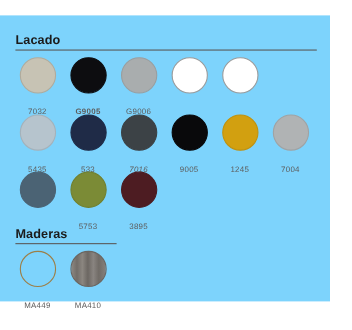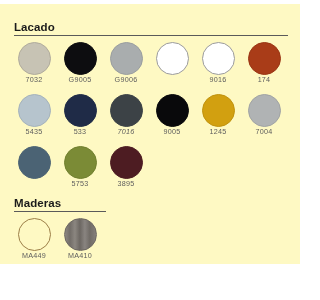--- a/index.html
+++ b/index.html
@@ -10,24 +10,24 @@
     width: 300px;
     height: 300px;
     background: #ffffff;
     font-family: "Liberation Sans", sans-serif;
     overflow: hidden;
     position: relative;
   }
 
   .page {
     position: absolute;
-    left: 0; top: 4px;
+    left: 0; top: 14px;
     width: 300px;
     height: 260px;
-    background: #fef9c3;
+    background: #7dd3fc;
   }
 
   
   .section {
     position: absolute;
     left: 0;
     width: 300px;
   }
   .section-head {
     position: relative;
@@ -68,21 +68,21 @@
   }
   .swatch-dot {
     width: 33px;
     height: 33px;
     border-radius: 50%;
     margin: 0 auto;
     box-sizing: border-box;
   }
   .swatch-label {
     display: block;
-    margin-top: 0;
+    margin-top: 12px;
     font-size: 7.2px;
     color: #5d5d5d;
     letter-spacing: 0.25px;
     line-height: 9px;
     white-space: nowrap;
   }
 
   
   .grain {
     position: relative;
@@ -105,38 +105,33 @@
     <div class="section-head">
       <span class="section-title">Lacado</span>
       <div class="section-rule" style="width:274px;"></div>
     </div>
 
     <div class="swatch-row" style="top:22px;">
       <div class="swatch" style="left:11px;">
         <div class="swatch-dot" style="background:#c7c3b4;border:1px solid #b0ab9c;"></div>
         <span class="swatch-label">7032</span>
       </div>
-      <div class="swatch" style="left:57px;">
+      <div class="swatch" style="left:57px;font-weight:bold;">
         <div class="swatch-dot" style="background:#0d0d10;border:1px solid #0d0d10;"></div>
         <span class="swatch-label">G9005</span>
       </div>
       <div class="swatch" style="left:103px;">
         <div class="swatch-dot" style="background:#a9adae;border:1px solid #9a9e9f;"></div>
         <span class="swatch-label">G9006</span>
       </div>
       <div class="swatch" style="left:149px;">
         <div class="swatch-dot" style="background:#ffffff;border:1px solid #9b9b9b;"></div>
       </div>
       <div class="swatch" style="left:195px;">
         <div class="swatch-dot" style="background:#ffffff;border:1px solid #9b9b9b;"></div>
-        <span class="swatch-label">9016</span>
-      </div>
-      <div class="swatch" style="left:241px;">
-        <div class="swatch-dot" style="background:#a93c18;border:1px solid #9a3614;"></div>
-        <span class="swatch-label">174</span>
       </div>
     </div>
 
     <div class="swatch-row" style="top:74px;">
       <div class="swatch" style="left:11px;">
         <div class="swatch-dot" style="background:#b6c4cd;border:1px solid #a4b2bb;"></div>
         <span class="swatch-label">5435</span>
       </div>
       <div class="swatch" style="left:57px;">
         <div class="swatch-dot" style="background:#1f2b47;border:1px solid #1f2b47;"></div>

